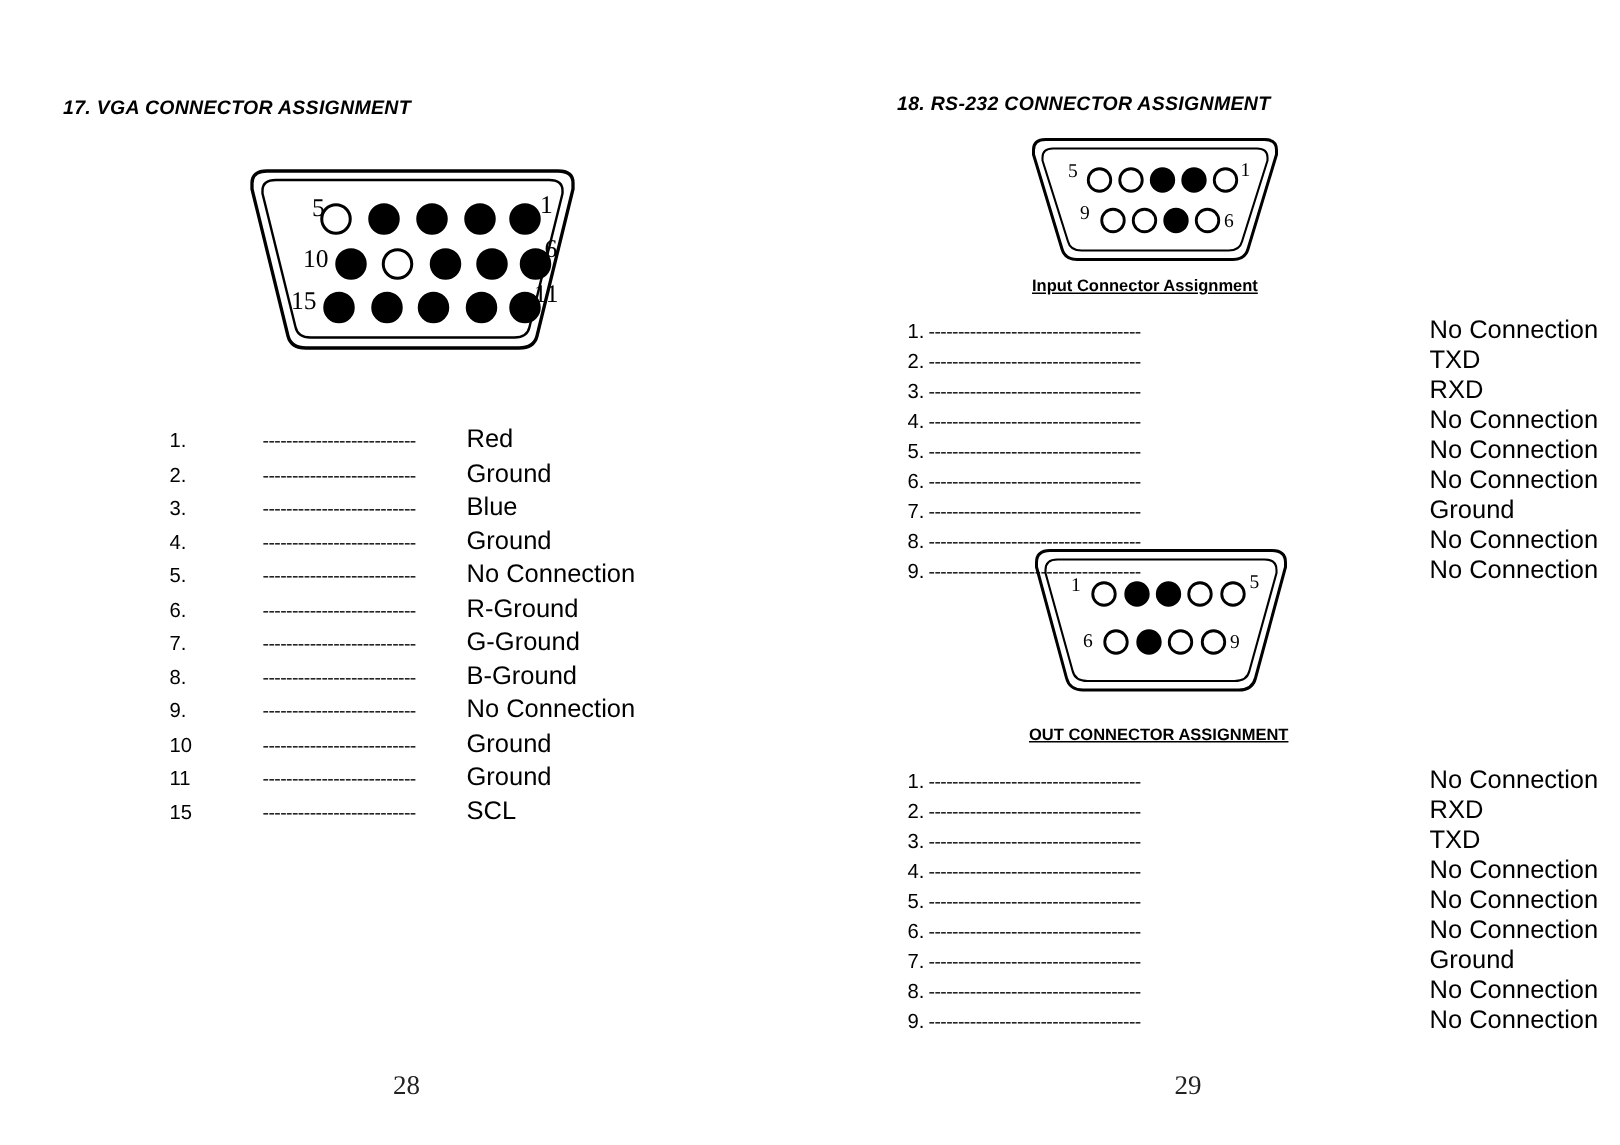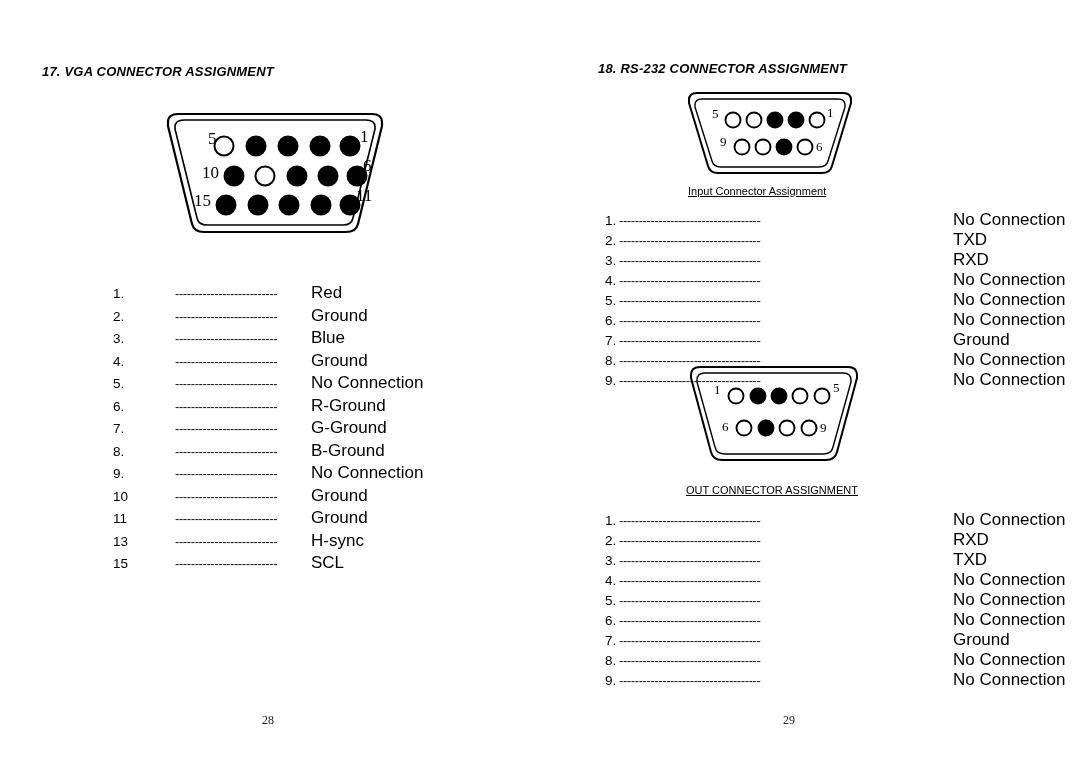--- a/index.html
+++ b/index.html
@@ -69,33 +69,33 @@
   .rs-list td.pin-dash { width: 240px; padding-right: 0; }
   .rs-list td.pin-sig { padding-left: 94px; }
   .rs-list tr { height: 16.2px; }
   #rs232-in-list  { left: 605px; top: 210px; }
   #rs232-out-list { left: 605px; top: 510px; }
 
   
   .connector-caption {
     position: absolute;
     font-size: 11px;
-    font-weight: normal;
+    font-weight: bold;
     text-decoration: underline;
     white-space: nowrap;
     text-align: center;
   }
   #input-caption { left: 688px; top: 185px; }
   #out-caption   { left: 686px; top: 484px; }
 
   
   .page-number {
     position: absolute;
     font-family: "Liberation Serif", serif;
-    font-size: 12px;
+    font-size: 18px;
     color: #222;
   }
   #page-left  { left: 262px; top: 713px; }
   #page-right { left: 783px; top: 713px; }
 
   
   .connector text {
     font-family: "Liberation Serif", serif;
     fill: #000;
   }
@@ -189,25 +189,20 @@
         <td class="pin-num">10</td>
         <td class="pin-dash">--------------------------</td>
         <td class="pin-sig">Ground</td>
       </tr>
       <tr>
         <td class="pin-num">11</td>
         <td class="pin-dash">--------------------------</td>
         <td class="pin-sig">Ground</td>
       </tr>
       <tr>
-        <td class="pin-num">13</td>
-        <td class="pin-dash">--------------------------</td>
-        <td class="pin-sig">H-sync</td>
-      </tr>
-      <tr>
         <td class="pin-num">15</td>
         <td class="pin-dash">--------------------------</td>
         <td class="pin-sig">SCL</td>
       </tr>
     </tbody>
 </table>
 
 <div class="section-heading" id="rs232-heading">18. RS-232 CONNECTOR ASSIGNMENT</div>
 
 <div class="connector" id="rs232-input-connector" style="left:675px; top:88px; width:190px; height:96px;">

